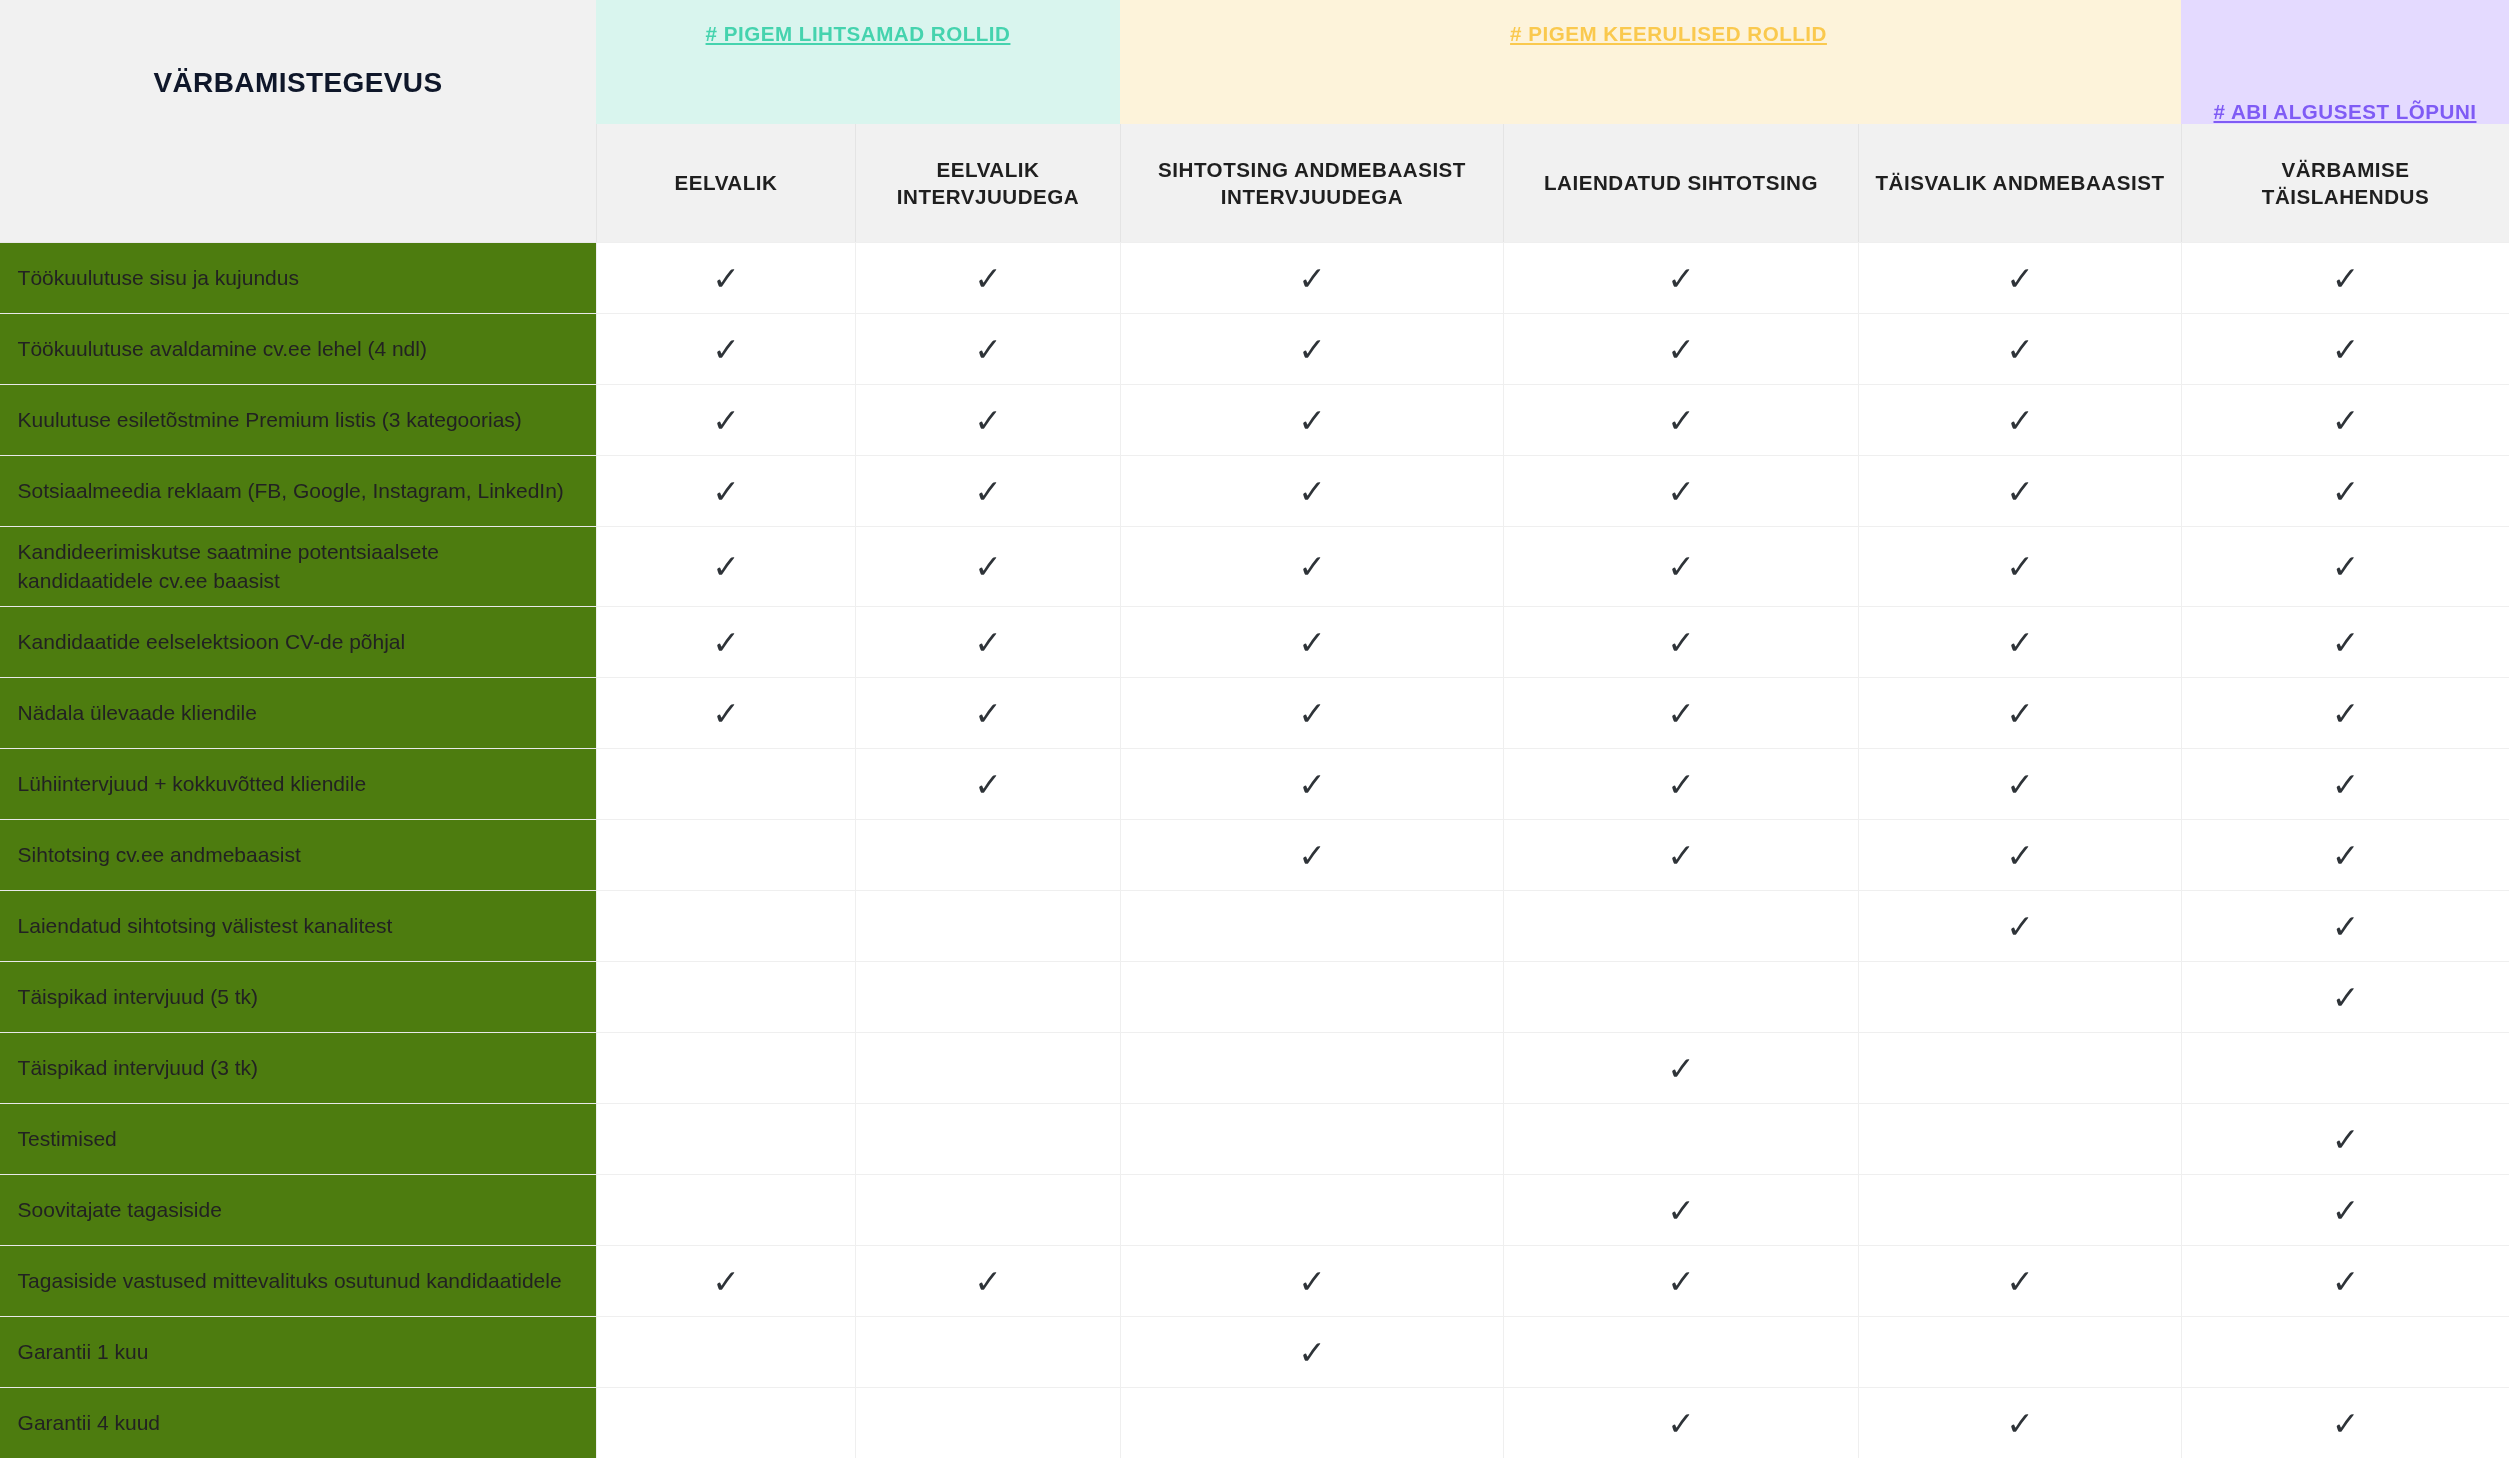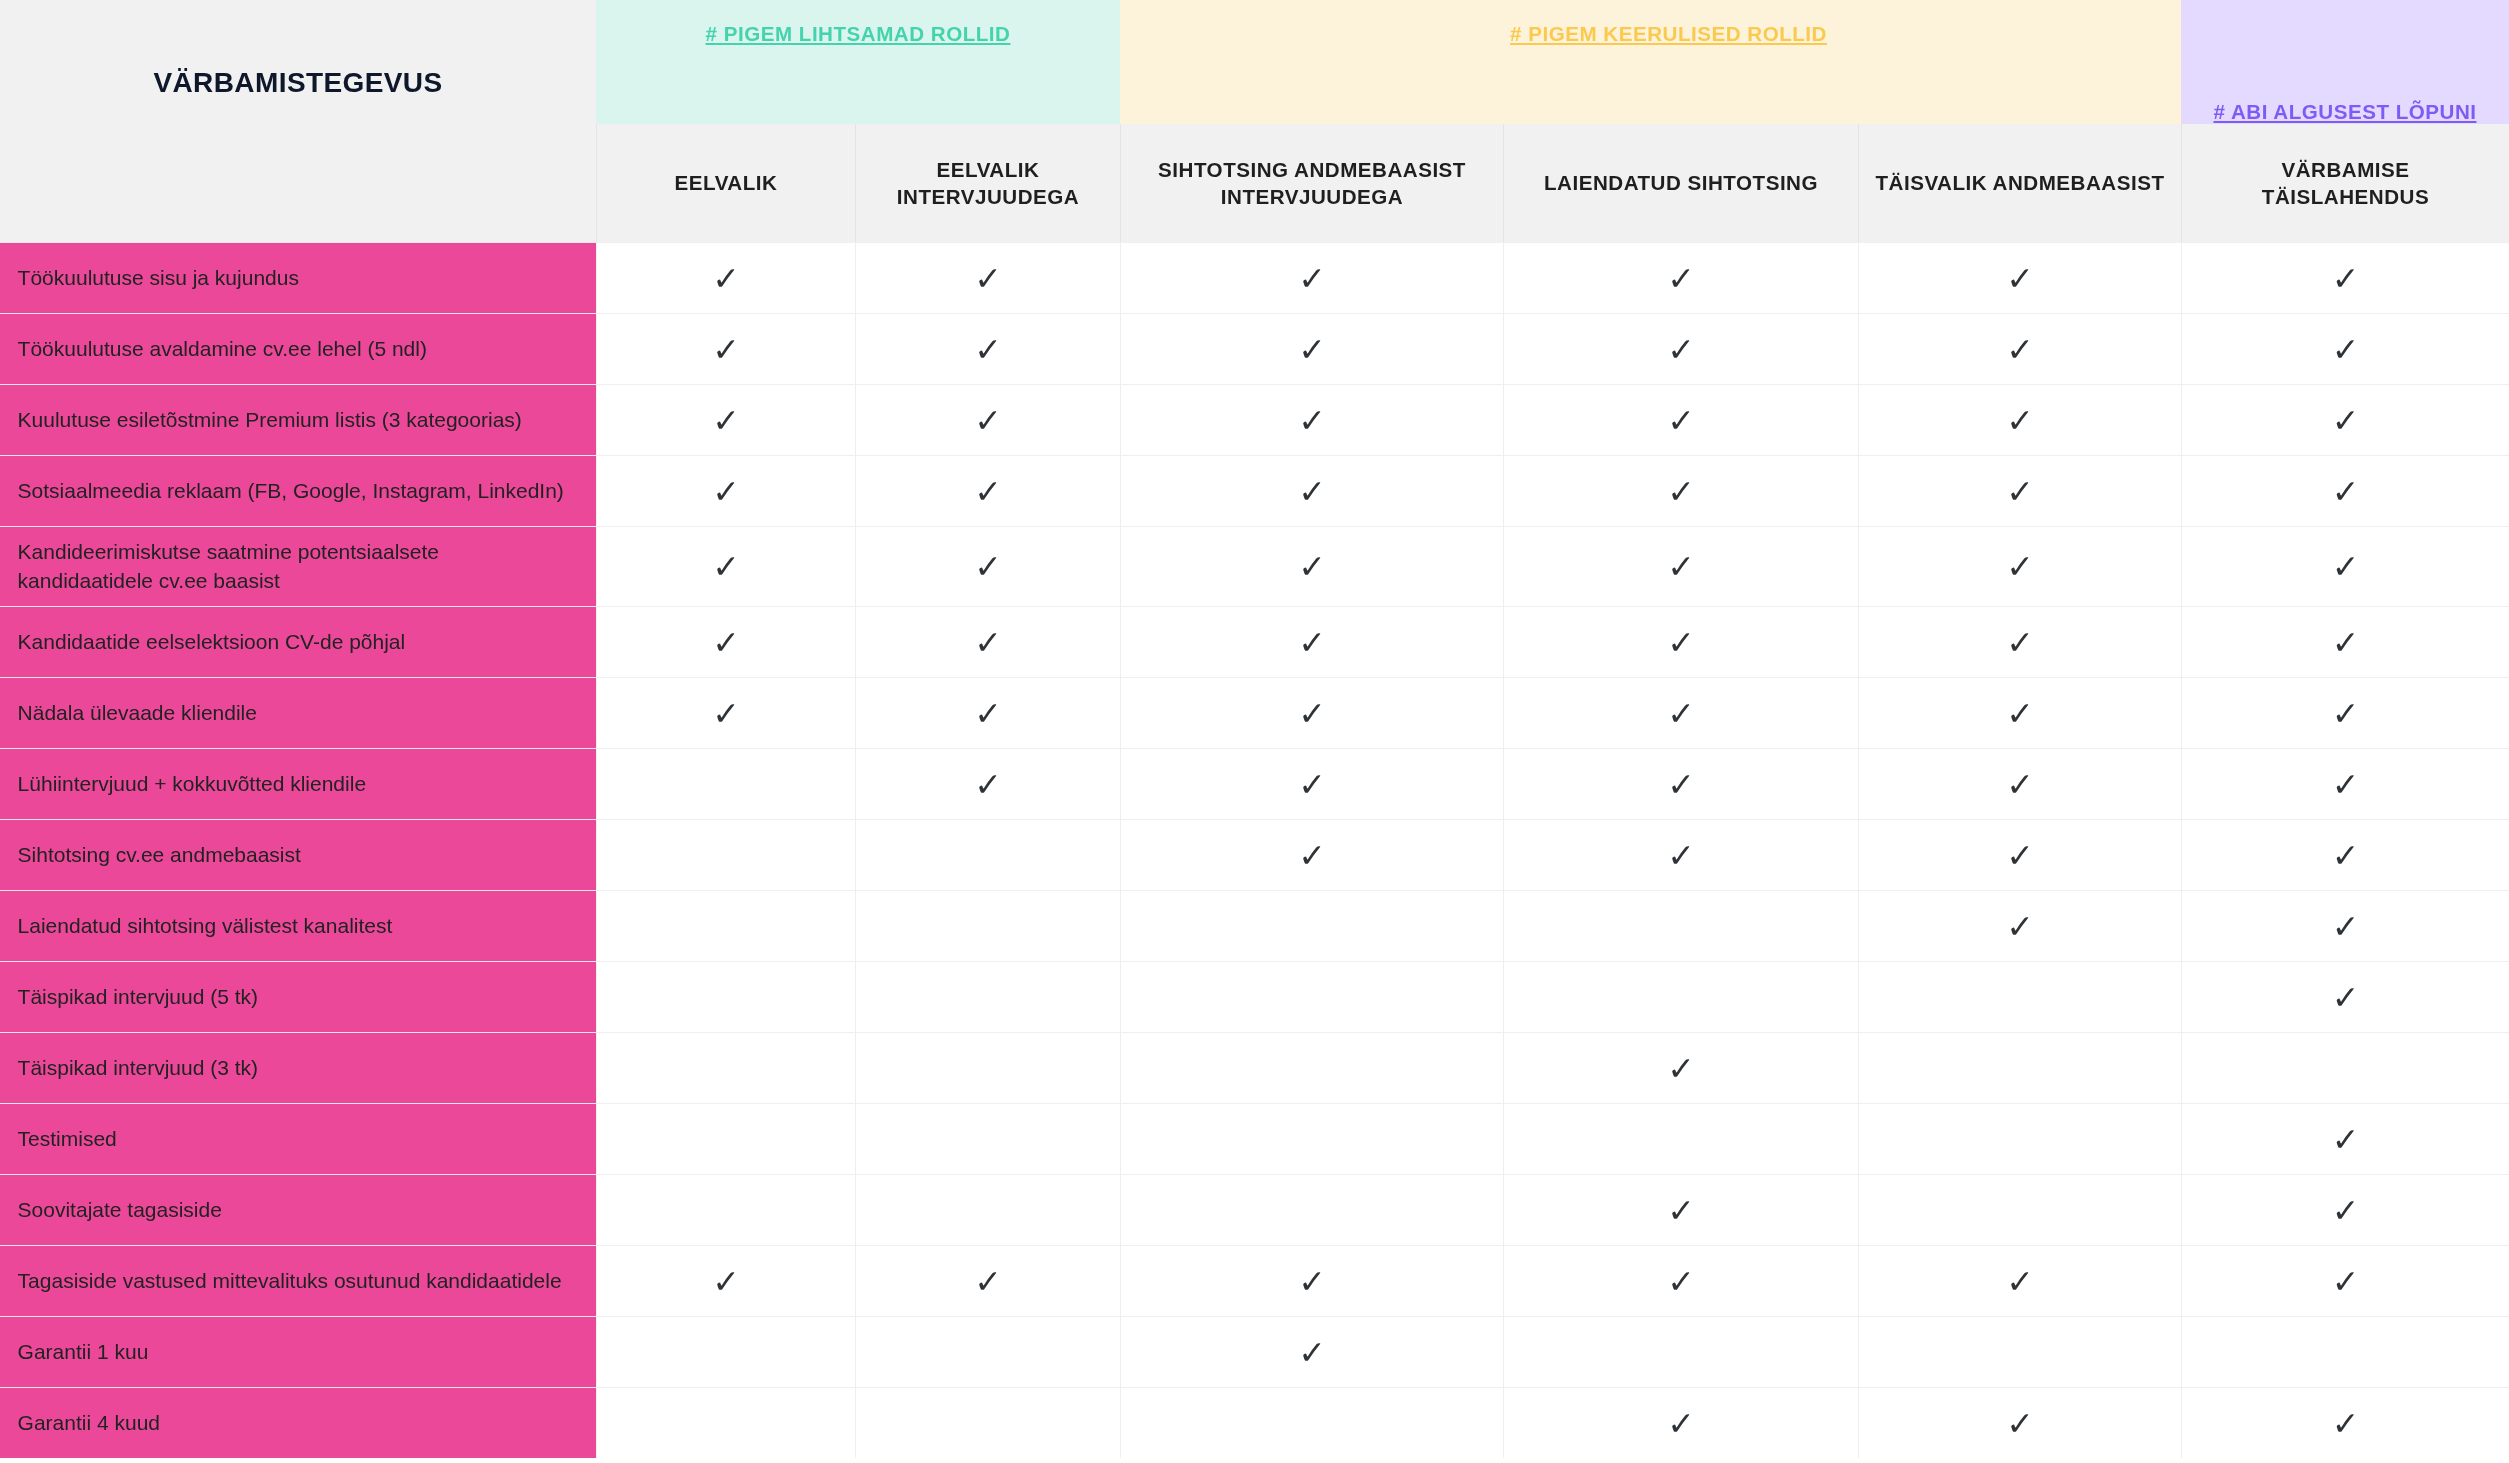--- a/index.html
+++ b/index.html
@@ -78,21 +78,21 @@
     font-size: 20.6px;
     font-weight: 700;
     letter-spacing: 0.5px;
     color: #1f1f1f;
     text-align: center;
     line-height: 1.32;
   }
 
   
   .row-label {
-    background: #ec4899;
+    background: #4d7c0f;
     display: flex;
     align-items: center;
     padding: 0 21.6px 0 17.6px;
     border-top: 1px solid #e9e9e9;
   }
   .row-label .label-text {
     font-size: 21px;
     color: #222222;
     line-height: 1.38;
   }
@@ -161,21 +161,21 @@
     <div class="cell">
       <span class="check">✓</span>
     </div>
     <div class="cell">
       <span class="check">✓</span>
     </div>
     <div class="cell">
       <span class="check">✓</span>
     </div>
     <div class="row-label">
-      <div class="label-text">Töökuulutuse avaldamine cv.ee lehel (5 ndl)</div>
+      <div class="label-text">Töökuulutuse avaldamine cv.ee lehel (4 ndl)</div>
     </div>
     <div class="cell">
       <span class="check">✓</span>
     </div>
     <div class="cell">
       <span class="check">✓</span>
     </div>
     <div class="cell">
       <span class="check">✓</span>
     </div>

